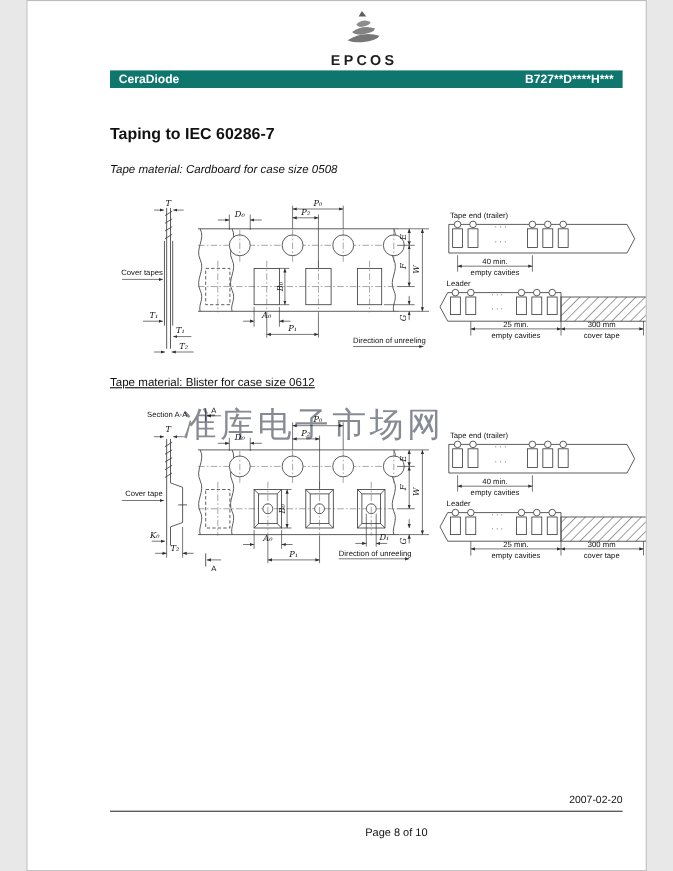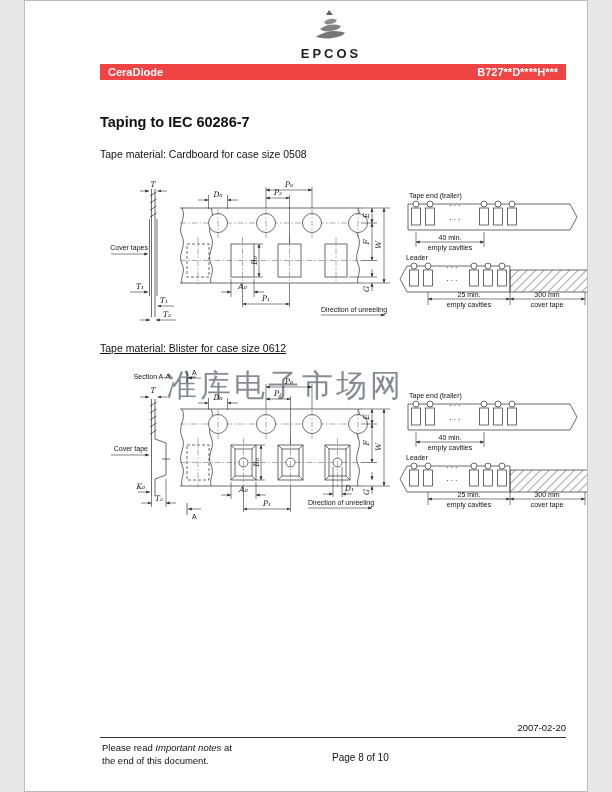--- a/index.html
+++ b/index.html
@@ -9,21 +9,21 @@
   
   .logo{position:absolute;left:266px;top:8px;width:80px;text-align:center;}
   .logo-word{font-weight:bold;font-size:13px;letter-spacing:3px;color:#1d1d1d;margin-top:1px;}
   .bar{position:absolute;left:75px;width:466px;display:flex;justify-content:space-between;
        align-items:center;padding:0 8px;box-sizing:border-box;font-weight:bold;font-size:11px;}
   .bar1{top:63px;height:16px;color:#fff;}
   .bar2{top:81px;height:15px;color:#111;}
   
   .doc-title{position:absolute;left:75px;top:113px;font-size:14.5px;font-weight:bold;}
   .caption{position:absolute;left:75px;font-size:10.5px;}
-  .cap1{top:147px;} .cap2{top:341px;text-decoration:underline;}
+  .cap1{top:147px;font-style:italic;} .cap2{top:341px;text-decoration:underline;}
   
   .dg{position:absolute;left:75px;}
   .dg1{top:178px;} .dg2{top:366px;}
   svg .ln{stroke:#3a3a3a;stroke-width:0.75;fill:none;}
   svg .cl{stroke:#6a6a6a;stroke-width:0.55;fill:none;stroke-dasharray:6 2 1.5 2;}
   svg .dsh{stroke:#3a3a3a;stroke-width:0.75;fill:none;stroke-dasharray:3 2;}
   svg .whc{fill:#fff;stroke:#3a3a3a;stroke-width:0.75;}
   svg .dim{stroke:#2f2f2f;stroke-width:0.6;fill:none;}
   svg text{user-select:none;}
   svg .dl{font:italic 7.5px "DejaVu Serif",serif;fill:#111;}
@@ -48,21 +48,21 @@
   <div class="logo">
     <svg width="36" height="32" viewBox="0 0 36 32">
       <path d="M16,1 L20,6 L13,6 Z" fill="#5f5f5f"></path>
       <path d="M11,13 Q17,7.5 24,11 Q23,14.5 15,15.5 Q12,15.5 11,13 Z" fill="#8d8d8d"></path>
       <path d="M7,20 Q17,13 28,17 Q27,21 15,22.5 Q9.5,22.5 7,20 Z" fill="#828282"></path>
       <path d="M3,27.5 Q17,19 32,23.5 Q30,28 16,29.5 Q7,29.5 3,27.5 Z" fill="#767676"></path>
     </svg>
     <div class="logo-word">EPCOS</div>
   </div>
 
-  <div class="bar bar1" style="background:#ef4444">
+  <div class="bar bar1" style="background:#0f766e">
     <span>CeraDiode</span>
     <span>B727**D****H***</span>
   </div>
 
   <div class="doc-title">Taping to IEC 60286-7</div>
   <div class="caption cap1">Tape material: Cardboard for case size 0508</div>
   <div class="caption cap2">Tape material: Blister for case size 0612</div>
 
   <svg class="dg dg1" width="493" height="152" viewBox="0 0 493 152">
     <defs>
@@ -419,19 +419,15 @@
       <text class="tl mid" x="369" y="140">empty cavities</text>
       <text class="tl mid" x="447" y="130">300 mm</text>
       <text class="tl mid" x="447" y="140">cover tape</text>
     </g>
   </svg>
 
   <div class="watermark">准库电子市场网</div>
 
   <div class="f-date">2007-02-20</div>
   <div class="f-rule"></div>
-  <div class="f-note">
-    <span>Please read </span><span class="it">Important notes</span><span> at</span><br>
-    <span>the end of this document.</span>
-  </div>
   <div class="f-page">Page 8 of 10</div>
 
 </div>
 
 </body></html>

